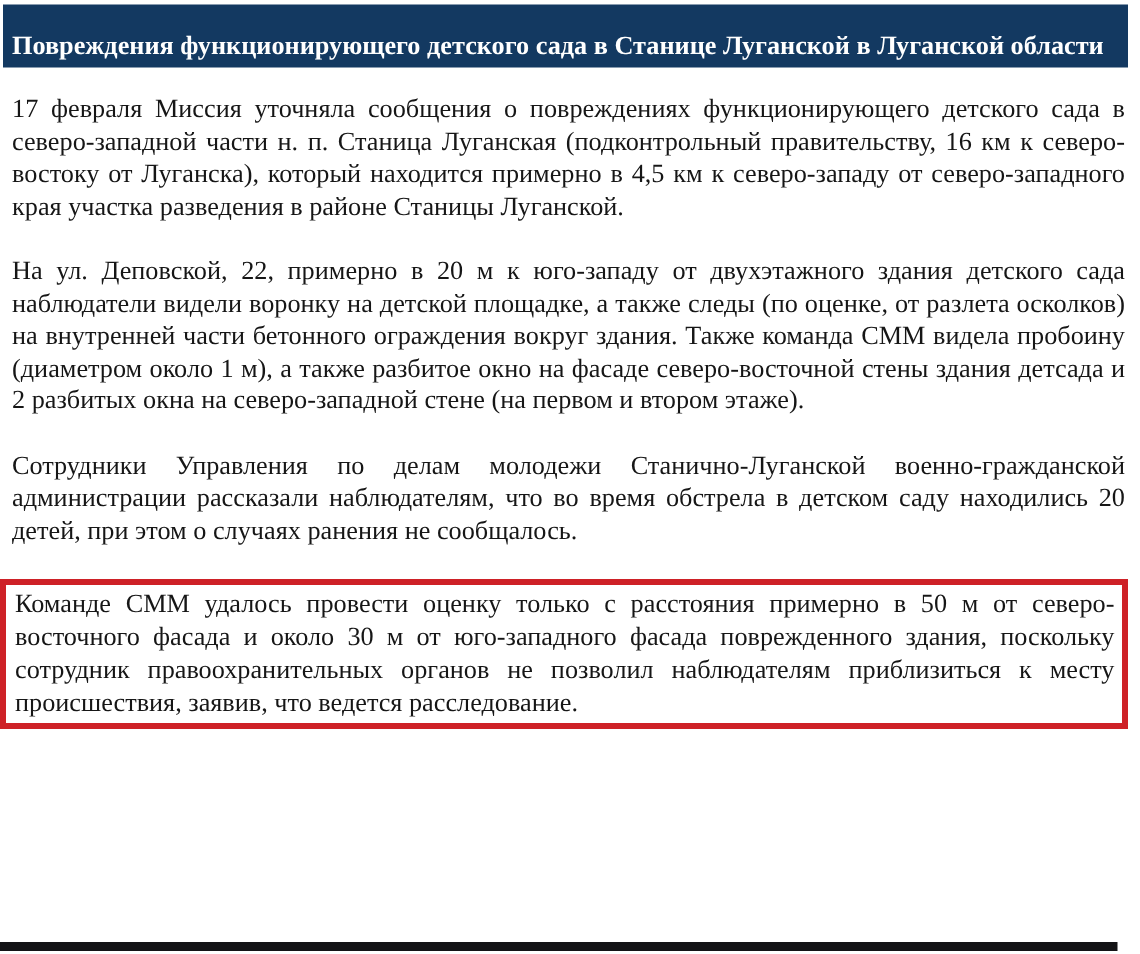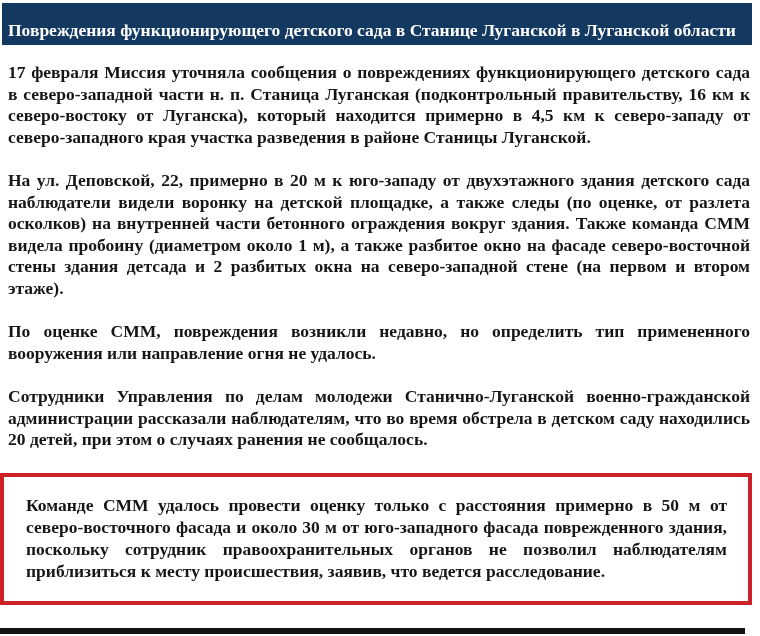--- a/index.html
+++ b/index.html
@@ -21,38 +21,37 @@
     color: #ffffff;
     font-weight: bold;
     font-size: 17.5px;
     line-height: 21px;
     padding: 17px 6px 2px 6px;
     min-height: 42px;
     box-sizing: border-box;
   }
   .content {
     margin: 0 10px 0 8px;
-    font-weight: bold;
   }
   .para {
     margin: 0 0 22px 0;
     font-size: 17.5px;
     line-height: 21.5px;
     text-align: justify;
   }
   .highlight-box {
     margin: 0 0 0 -8px;           
     width: 752px;
     box-sizing: border-box;
     border: 4px solid #ce2127;
     padding: 1px 5px 3px 6px;
     background: #ffffff;
   }
   .highlight-box .para {
-    margin: 16px;
+    margin: 0;
     line-height: 22px;
   }
   .footer-bar {
     position: absolute;
     left: 0;
     top: 628px;
     width: 745px;
     height: 6px;
     background: #131316;
   }
@@ -63,21 +62,20 @@
 <div class="banner">
   <span>Повреждения функционирующего детского сада в Станице Луганской в Луганской области</span>
 </div>
 
 <div class="content">
 
   <p class="para">17 февраля Миссия уточняла сообщения о повреждениях функционирующего детского сада в северо-западной части н. п. Станица Луганская (подконтрольный правительству, 16 км к северо-востоку от Луганска), который находится примерно в 4,5 км к северо-западу от северо-западного края участка разведения в районе Станицы Луганской.</p>
 
   <p class="para">На ул. Деповской, 22, примерно в 20 м к юго-западу от двухэтажного здания детского сада наблюдатели видели воронку на детской площадке, а также следы (по оценке, от разлета осколков) на внутренней части бетонного ограждения вокруг здания. Также команда СММ видела пробоину (диаметром около 1 м), а также разбитое окно на фасаде северо-восточной стены здания детсада и 2 разбитых окна на северо-западной стене (на первом и втором этаже).</p>
 
-  <p class="para">По оценке СММ, повреждения возникли недавно, но определить тип примененного вооружения или направление огня не удалось.</p>
 
   <p class="para">Сотрудники Управления по делам молодежи Станично-Луганской военно-гражданской администрации рассказали наблюдателям, что во время обстрела в детском саду находились 20 детей, при этом о случаях ранения не сообщалось.</p>
 
   <div class="highlight-box">
     <p class="para">Команде СММ удалось провести оценку только с расстояния примерно в 50 м от северо-восточного фасада и около 30 м от юго-западного фасада поврежденного здания, поскольку сотрудник правоохранительных органов не позволил наблюдателям приблизиться к месту происшествия, заявив, что ведется расследование.</p>
   </div>
 
 </div>
 
 <div class="footer-bar"></div>

